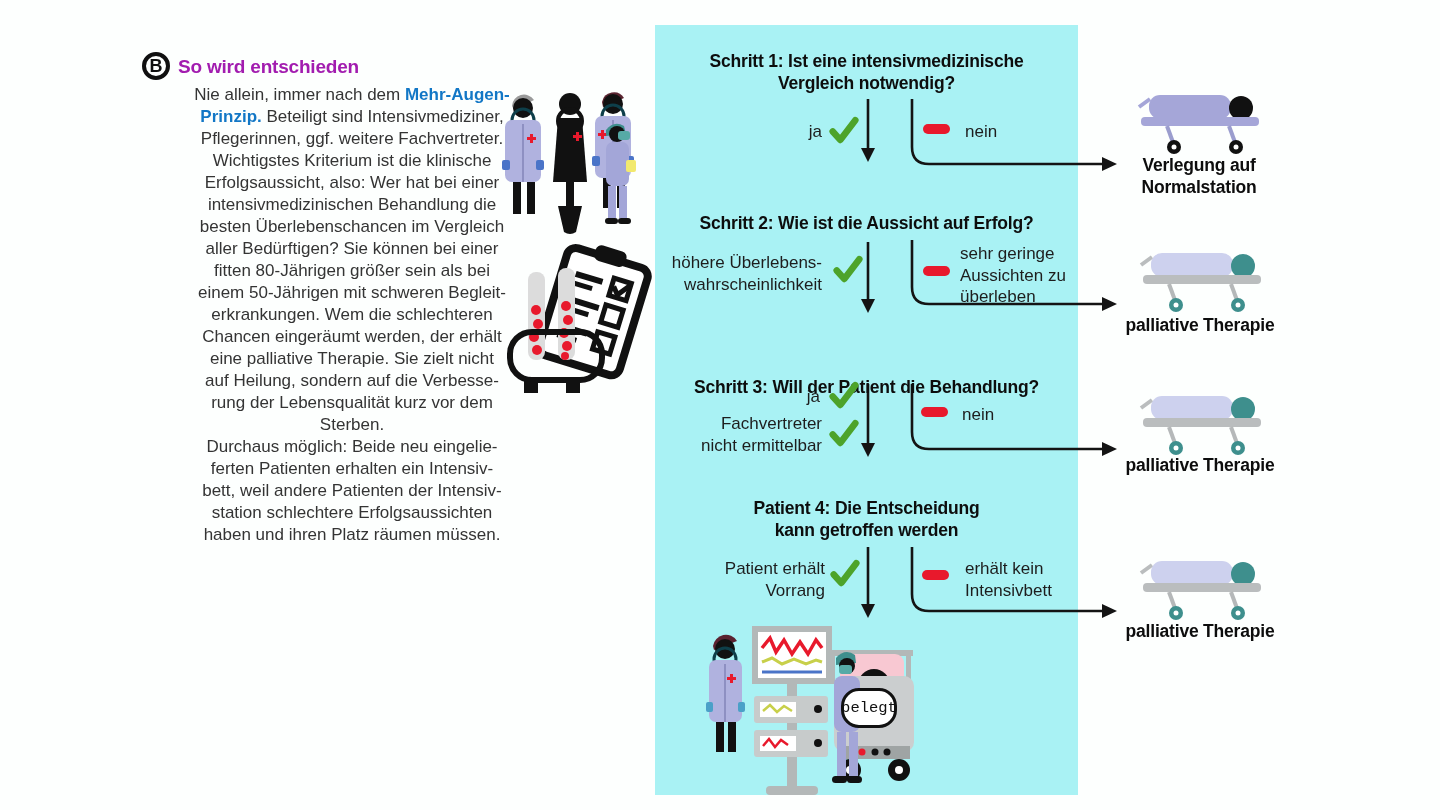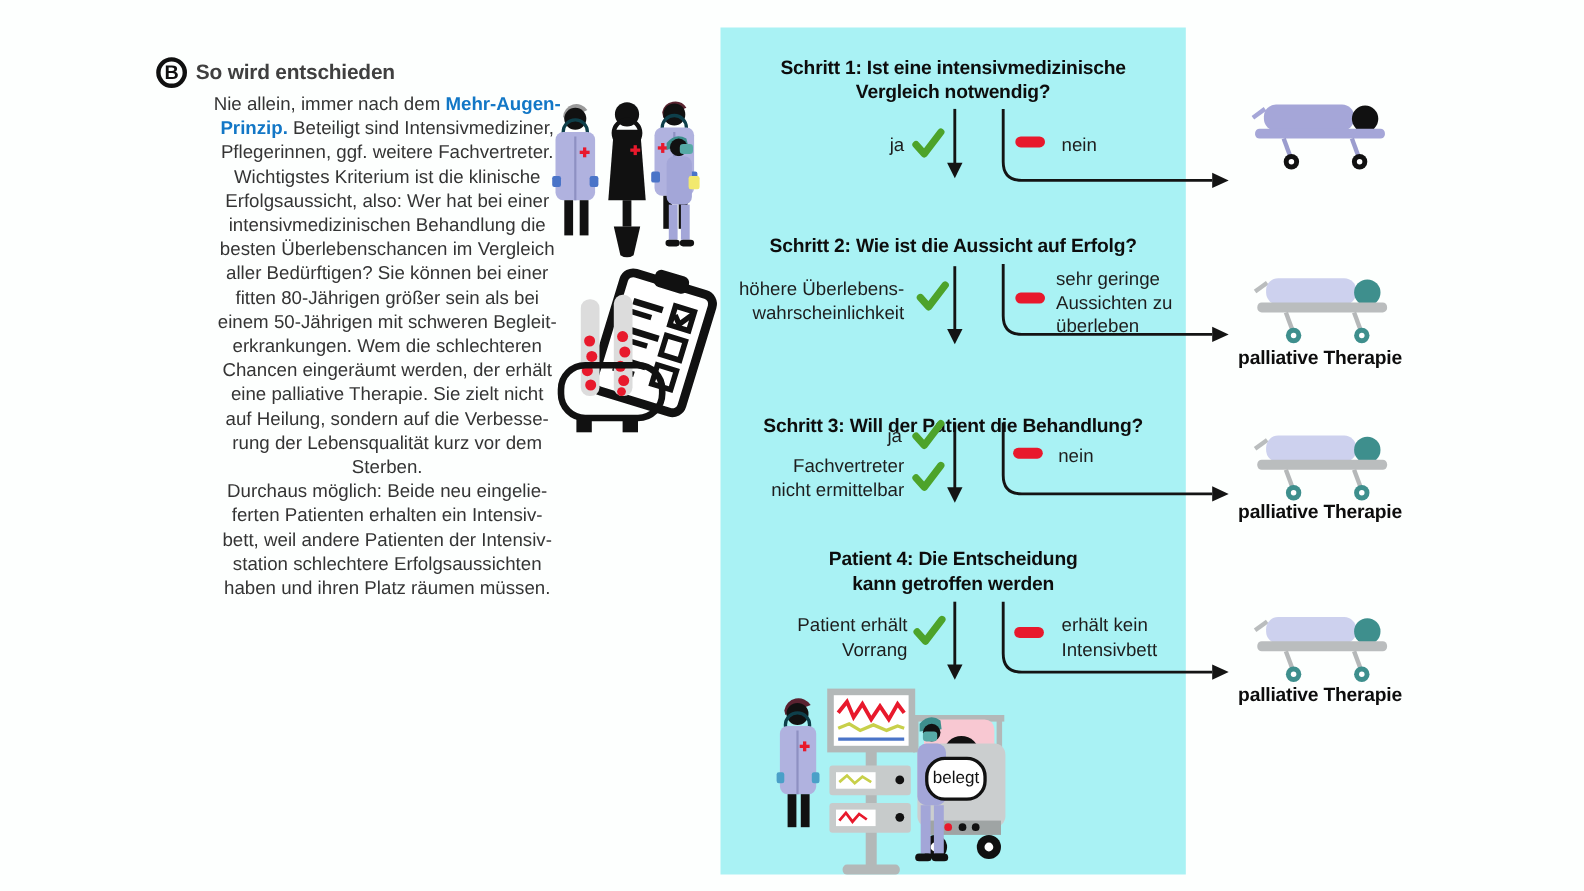--- a/index.html
+++ b/index.html
@@ -23,21 +23,21 @@
     position:relative;width:1440px;height:810px;overflow:hidden;
     background:#fdfffe;
     font-family:"Liberation Sans",sans-serif;color:var(--text-dark);
   }
   
   .badge{
     position:absolute;left:142px;top:52px;width:28px;height:28px;
     border:4px solid #101010;border-radius:50%;
     font-weight:bold;font-size:18px;line-height:21px;text-align:center;color:#101010;
   }
-  .heading{position:absolute;left:178px;top:56px;font-size:19px;font-weight:bold;color:#404040;letter-spacing:-0.2px;}
+  .heading{position:absolute;left:178px;top:56px;font-size:19px;font-weight:bold;color:#a21caf;letter-spacing:-0.2px;}
   .body-text{
     position:absolute;left:152px;top:84px;width:400px;
     font-size:17px;line-height:22px;color:#343434;white-space:pre-line;text-align:center;
   }
   .blue-bold{color:var(--link-blue);font-weight:bold;}
   
   .doctors{position:absolute;left:488px;top:74px;}
   .clipboard{position:absolute;left:500px;top:240px;}
   .icu-scene{position:absolute;left:690px;top:618px;}
   
@@ -78,21 +78,21 @@
   }
   .o1{left:1124px;width:150px;top:155px;}
   .o2{left:1118px;width:164px;top:315px;}
   .o3{left:1118px;width:164px;top:455px;}
   .o4{left:1118px;width:164px;top:621px;}
   
   .sign{
     position:absolute;left:841px;top:688px;width:56px;height:40px;
     background:#ffffff;border:3px solid #111;border-radius:18px;
     display:flex;align-items:center;justify-content:center;
-    font-size:15.5px;color:#111;
+    font-size:15.5px;color:#111;font-family:Liberation Mono, monospace;
   }
 </style>
 </head>
 <body>
 
 <div class="stage">
 
   <div class="badge">B</div>
   <div class="heading">So wird entschieden</div>
   <div class="body-text"><span>Nie allein, immer nach dem </span><span class="blue-bold">Mehr-Augen-
@@ -320,20 +320,22 @@
     <rect x="16" y="12" width="82" height="24" rx="11" fill="var(--bed-purple)"></rect>
     <circle cx="108" cy="25" r="12" fill="#111"></circle>
     <rect x="8" y="34" width="118" height="9" rx="4" fill="var(--bed-purple)"></rect>
     <line x1="34" y1="43" x2="41" y2="62" stroke="#9b9dce" stroke-width="4"></line>
     <line x1="96" y1="43" x2="103" y2="62" stroke="#9b9dce" stroke-width="4"></line>
     <circle cx="41" cy="64" r="7" fill="#111"></circle>
       <circle cx="41" cy="64" r="2.5" fill="#fff"></circle>
     <circle cx="103" cy="64" r="7" fill="#111"></circle>
       <circle cx="103" cy="64" r="2.5" fill="#fff"></circle>
   </svg>
+  <div class="outcome o1">Verlegung auf
+Normalstation</div>
 
   <svg class="bed b2" width="132" height="72" viewBox="0 0 132 72">
     <line x1="6" y1="24" x2="17" y2="16" stroke="var(--bed-gray)" stroke-width="4"></line>
     <rect x="16" y="12" width="82" height="24" rx="11" fill="var(--blanket-lavender)"></rect>
     <circle cx="108" cy="25" r="12" fill="var(--teal)"></circle>
     <rect x="8" y="34" width="118" height="9" rx="4" fill="var(--bed-gray)"></rect>
     <line x1="34" y1="43" x2="41" y2="62" stroke="#b5b8b9" stroke-width="4"></line>
     <line x1="96" y1="43" x2="103" y2="62" stroke="#b5b8b9" stroke-width="4"></line>
     <circle cx="41" cy="64" r="7" fill="var(--teal)"></circle>
       <circle cx="41" cy="64" r="2.5" fill="#fff"></circle>

